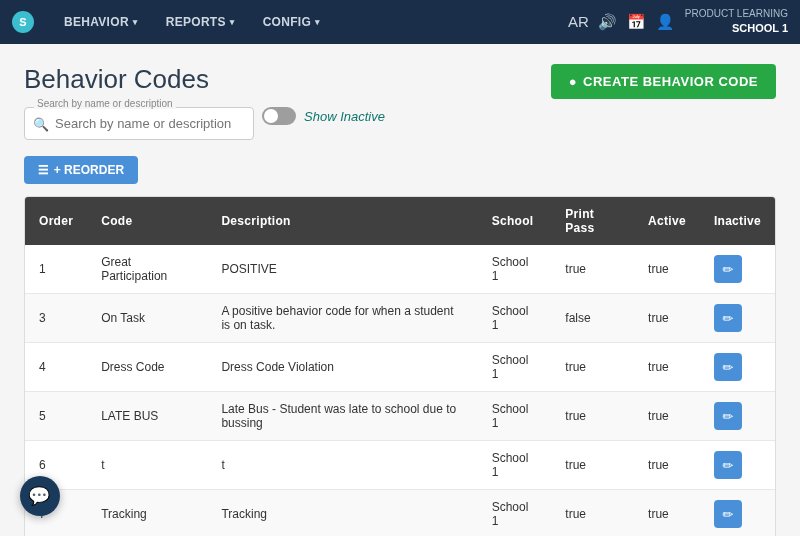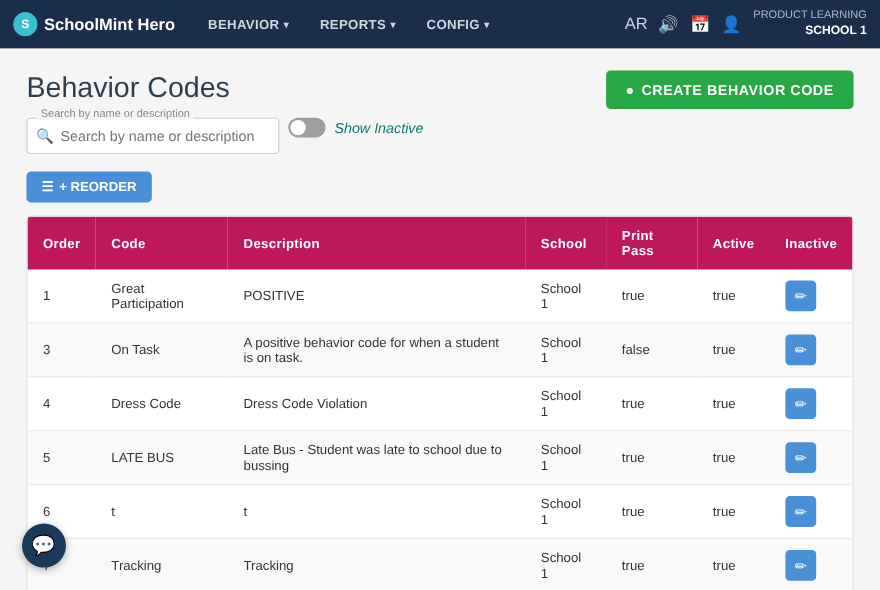--- a/index.html
+++ b/index.html
@@ -193,21 +193,21 @@
       background: white;
       border-radius: 4px;
       overflow: hidden;
       border: 1px solid #ddd;
     }
     table {
       width: 100%;
       border-collapse: collapse;
     }
     thead tr {
-      background: #be185d;
+      background: #404040;
       color: white;
       border-radius: 19px;
     }
     thead th {
       padding: 10px 14px;
       text-align: left;
       font-size: 12px;
       font-weight: 600;
       letter-spacing: 0.3px;
     }
@@ -254,21 +254,20 @@
       cursor: pointer;
       box-shadow: 0 2px 8px rgba(0,0,0,0.3);
     }
   </style>
 </head>
 <body>
 
 <nav class="top-nav">
   <div class="nav-logo">
     <div class="nav-logo-icon">S</div>
-    <span>SchoolMint Hero</span>
   </div>
   <div class="nav-links">
     <a class="nav-link">
       <span>BEHAVIOR</span>
       <span class="dropdown-arrow">▾</span>
     </a>
     <a class="nav-link">
       <span>REPORTS</span>
       <span class="dropdown-arrow">▾</span>
     </a>

